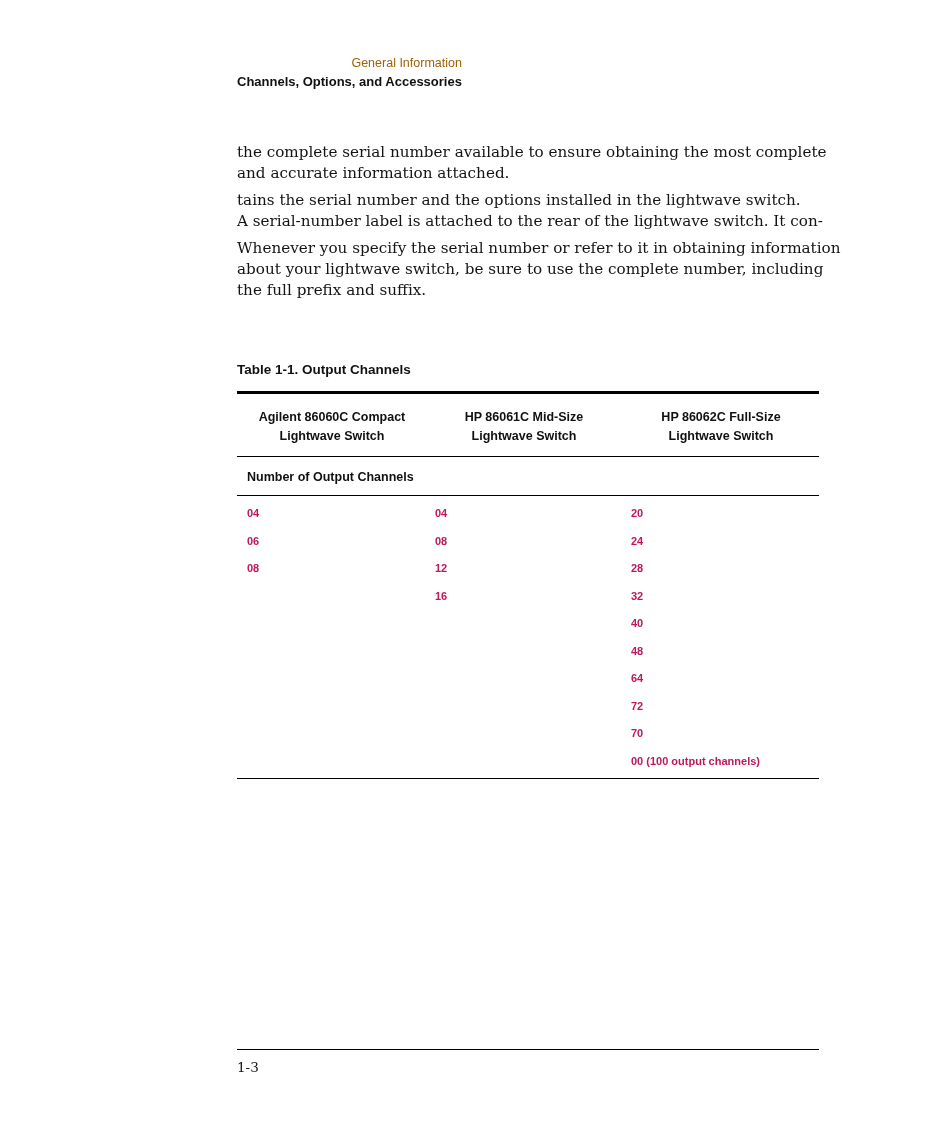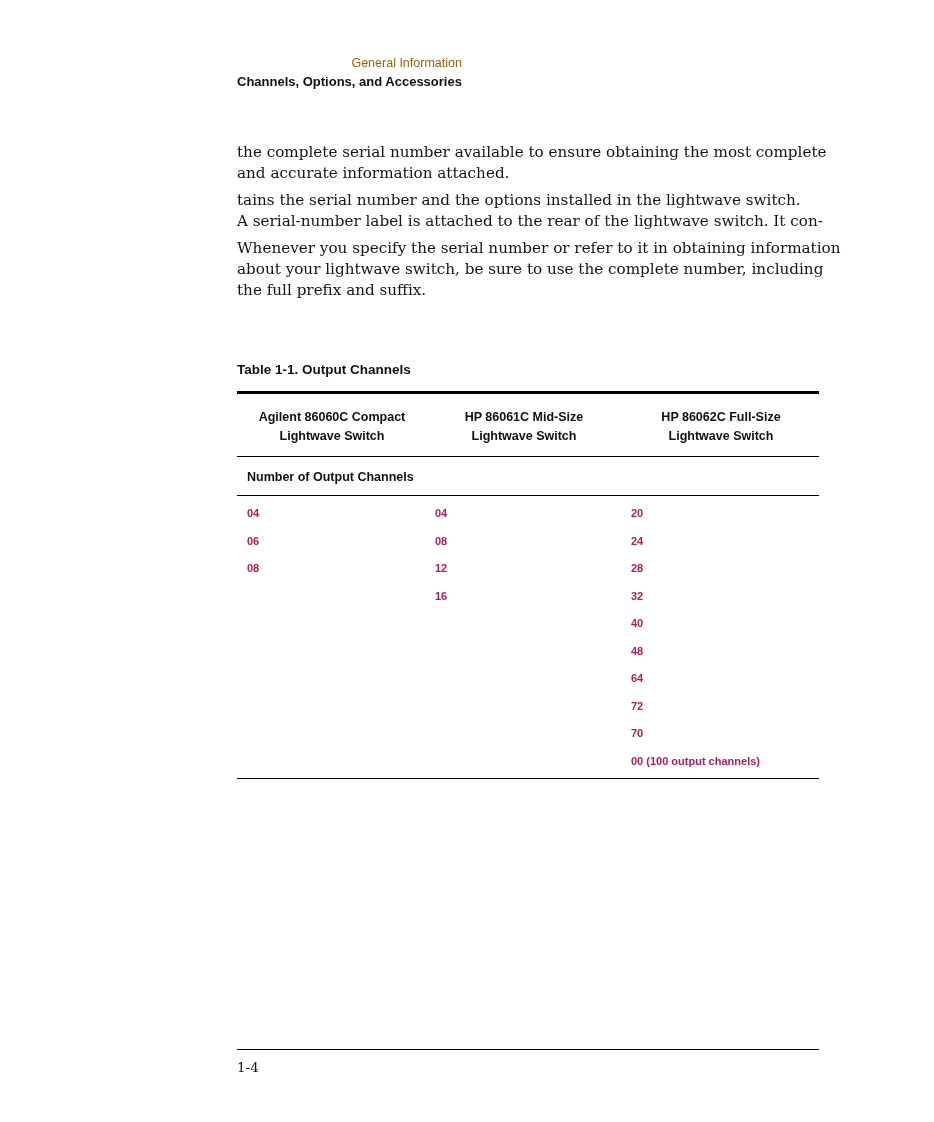--- a/index.html
+++ b/index.html
@@ -182,15 +182,15 @@
           <tr>
             <td></td>
             <td></td>
             <td>00 (100 output channels)</td>
           </tr>
         </tbody>
     </table>
   </div>
 
   <div class="footer-rule"></div>
-  <div class="page-number">1-4</div>
+  <div class="page-number">1-3</div>
 
 </div>
 
 </body></html>

